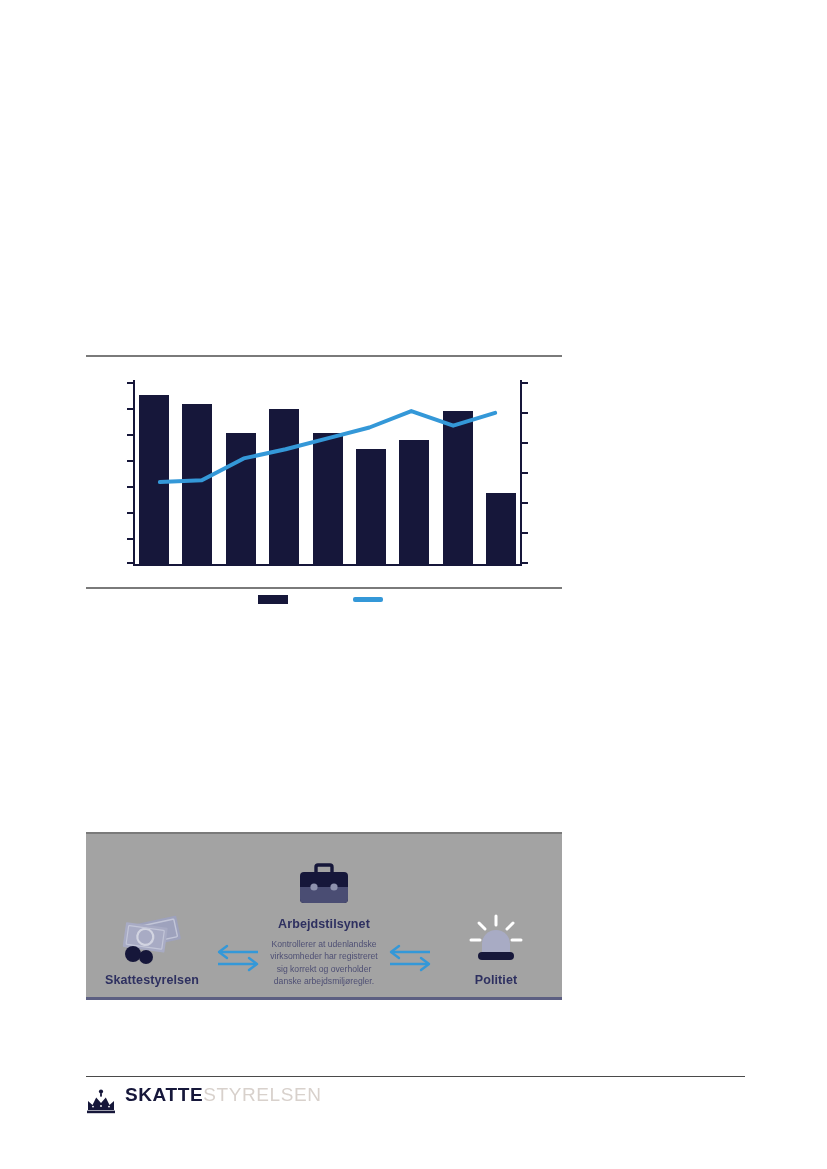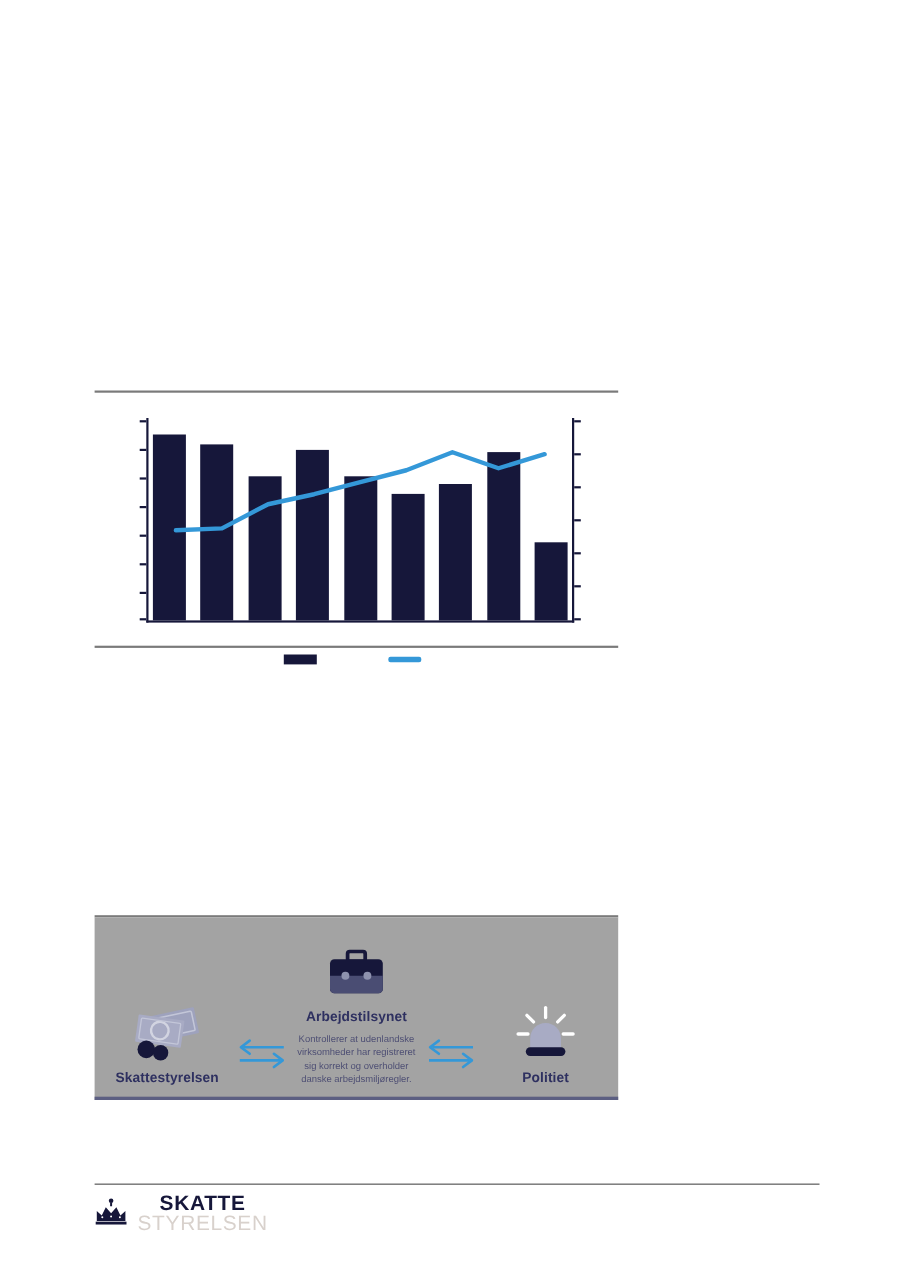--- a/index.html
+++ b/index.html
@@ -200,21 +200,21 @@
   }
   .logo-crown {
     width: 30px;
     display: flex;
     align-items: center;
     justify-content: center;
     padding-top: 3px;
   }
   .logo-words {
     display: flex;
-    flex-direction: column;
+    flex-direction: row;
     line-height: 0.94;
     align-items: center;
   }
   .logo-line1 {
     font-size: 19px;
     font-weight: bold;
     color: #16173a;
     letter-spacing: 0.6px;
   }
   .logo-line2 {

